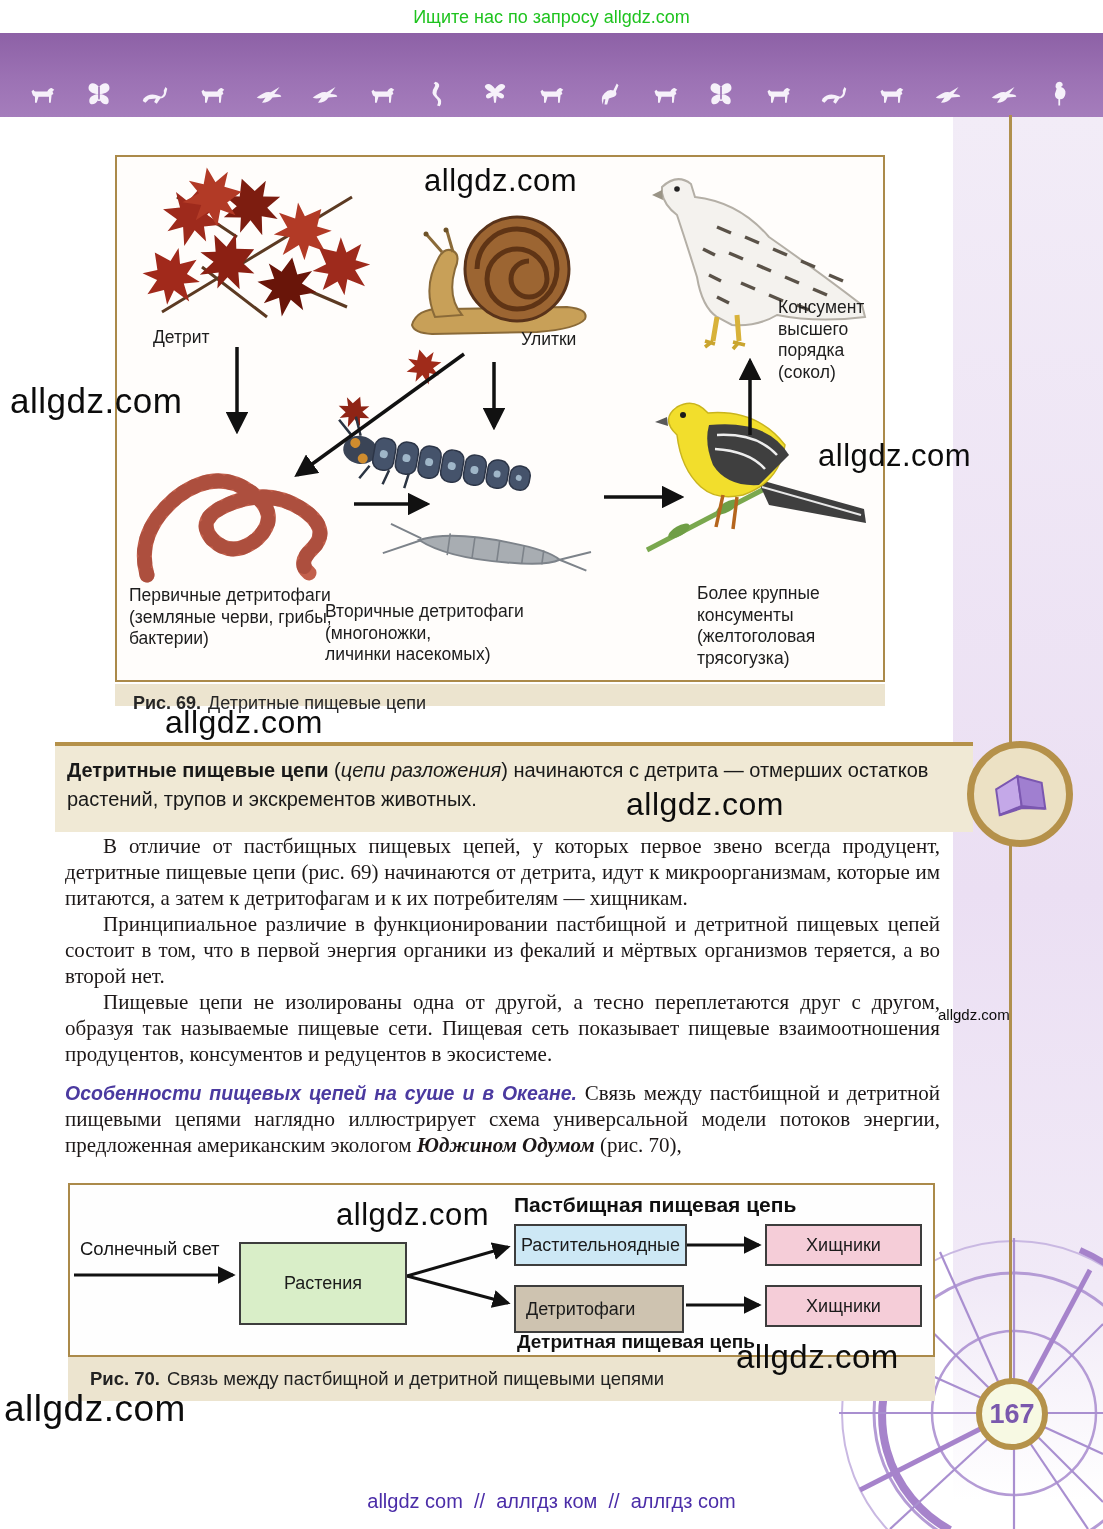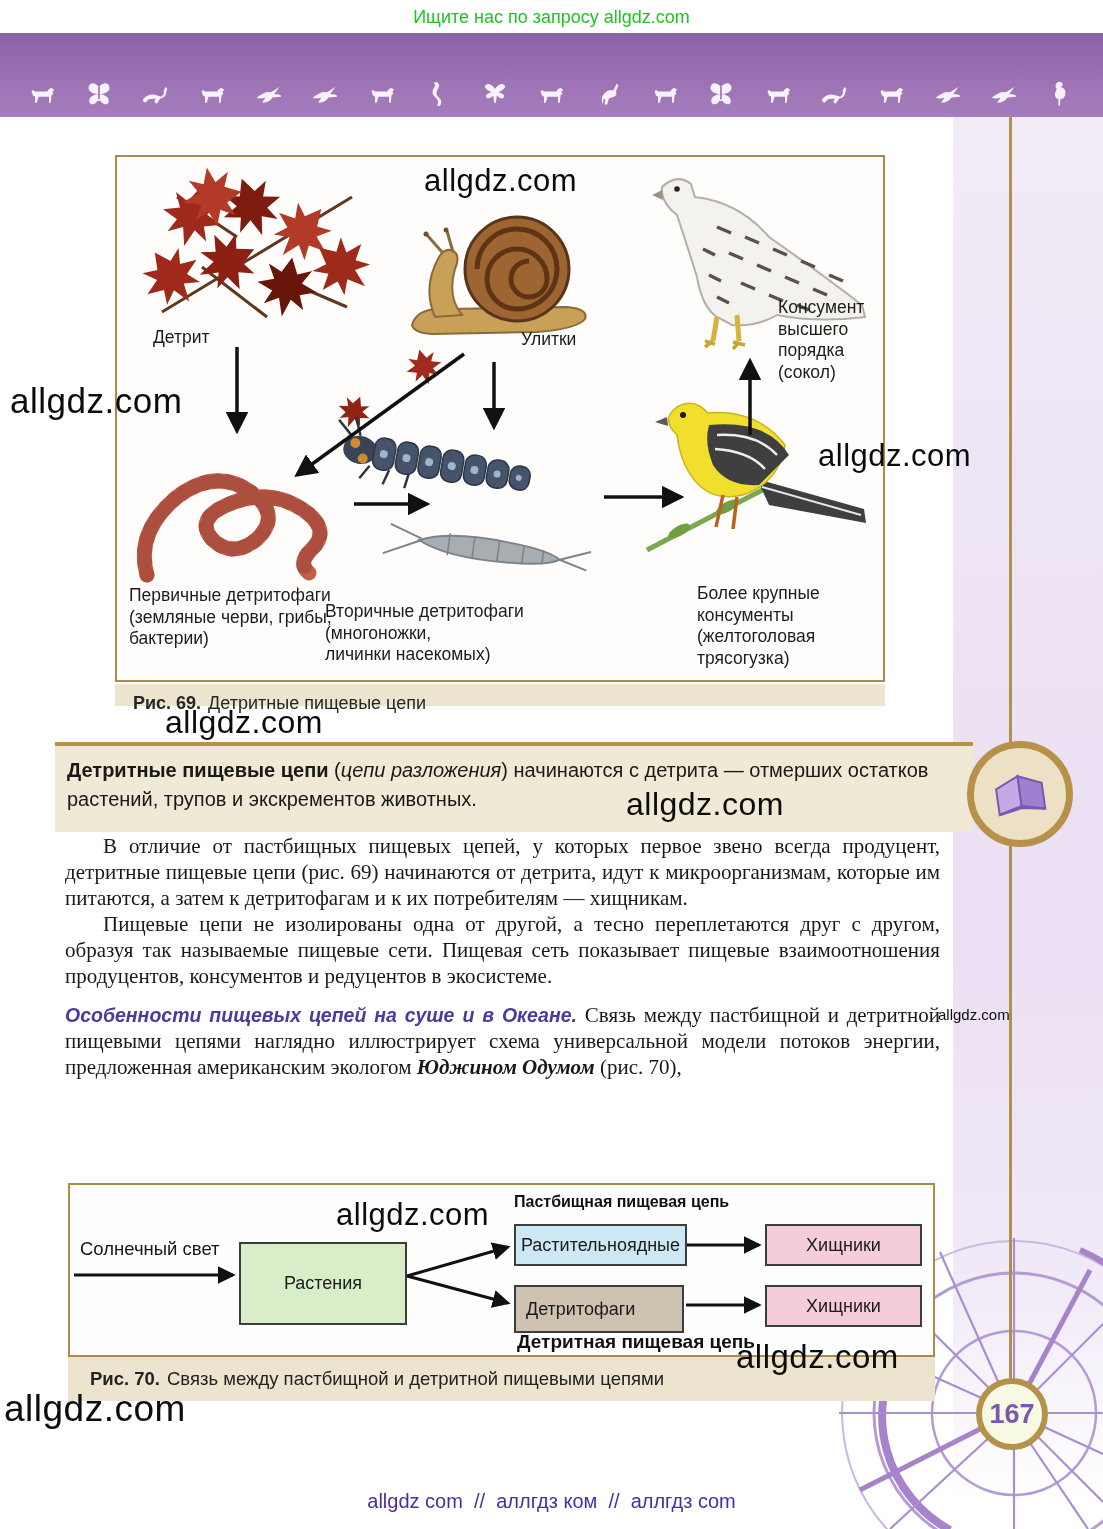--- a/index.html
+++ b/index.html
@@ -51,21 +51,21 @@
   .f70-arrows{position:absolute;left:0;top:0;width:863px;height:170px;}
   .f70-box{position:absolute;border:2px solid #3d3d3d;display:flex;align-items:center;
            justify-content:center;font-size:18px;color:#1b1b1b;box-sizing:border-box;}
   .box-plants{left:169px;top:57px;width:168px;height:83px;background:#d9eec8;}
   .box-herb{left:444px;top:39px;width:173px;height:42px;background:#cde8f5;}
   .box-pred1{left:695px;top:39px;width:157px;height:42px;background:#f5cdd8;}
   .box-detr{left:444px;top:100px;width:170px;height:48px;background:#cec3b0;
             justify-content:flex-start;padding-left:10px;}
   .box-pred2{left:695px;top:100px;width:157px;height:42px;background:#f5cdd8;}
   .f70-sun{position:absolute;left:10px;top:53px;font-size:18.5px;color:#161616;}
-  .f70-toplabel{position:absolute;left:444px;top:8px;font-weight:bold;font-size:16px;color:#101010;}
+  .f70-toplabel{position:absolute;left:444px;top:8px;font-weight:bold;font-size:21px;color:#101010;}
   .f70-bottomlabel{position:absolute;left:447px;top:146px;font-weight:bold;font-size:19px;color:#101010;}
   .fig70-caption{position:absolute;left:68px;top:1357px;width:867px;height:44px;z-index:8;
                  background:#ece4cf;line-height:44px;font-size:18.5px;color:#222;
                  padding-left:22px;box-sizing:border-box;}
   
   .book-circle{position:absolute;left:967px;top:741px;width:106px;height:106px;border-radius:50%;
                border:7px solid #b5914a;background:#ece1c4;box-sizing:border-box;z-index:20;
                display:flex;align-items:center;justify-content:center;}
   .web{position:absolute;left:830px;top:1230px;width:273px;height:299px;z-index:5;}
   .page-circle{position:absolute;left:976px;top:1378px;width:72px;height:72px;border-radius:50%;
@@ -319,20 +319,21 @@
   <div class="fig69-caption">
     <span class="cap-label">Рис. 69.</span><span>Детритные пищевые цепи</span>
   </div>
 
   <div class="defbox">
     <span class="b">Детритные пищевые цепи</span><span> (</span><span class="i">цепи разложения</span><span>) начинаются с детрита — отмерших остатков растений, трупов и экскрементов животных.</span>
   </div>
 
   <div class="bodytext">
     <p>В отличие от пастбищных пищевых цепей, у которых первое звено всегда продуцент, детритные пищевые цепи (рис. 69) начинаются от детрита, идут к микроорганизмам, которые им питаются, а затем к детритофагам и к их потребителям — хищникам.</p>
+    <p>Принципиальное различие в функционировании пастбищной и детритной пищевых цепей состоит в том, что в первой энергия органики из фекалий и мёртвых организмов теряется, а во второй нет.</p>
     <p>Пищевые цепи не изолированы одна от другой, а тесно переплетаются друг с другом, образуя так называемые пищевые сети. Пищевая сеть показывает пищевые взаимоотношения продуцентов, консументов и редуцентов в экосистеме.</p>
     <p class="heading-para"><span class="h-purple">Особенности пищевых цепей на суше и в Океане.</span><span> Связь между пастбищной и детритной пищевыми цепями наглядно иллюстрирует схема универсальной модели потоков энергии, предложенная американским экологом </span><span class="bi">Юджином Одумом</span><span> (рис. 70),</span></p>
   </div>
 
   <div class="fig70">
     <svg class="f70-arrows" viewBox="0 0 863 170">
       <defs>
         <marker id="ah2" viewBox="0 0 10 10" refX="8.5" refY="5" markerWidth="6" markerHeight="6" orient="auto-start-reverse">
           <path d="M0 0 L10 5 L0 10 Z" fill="#111"></path>
         </marker>

